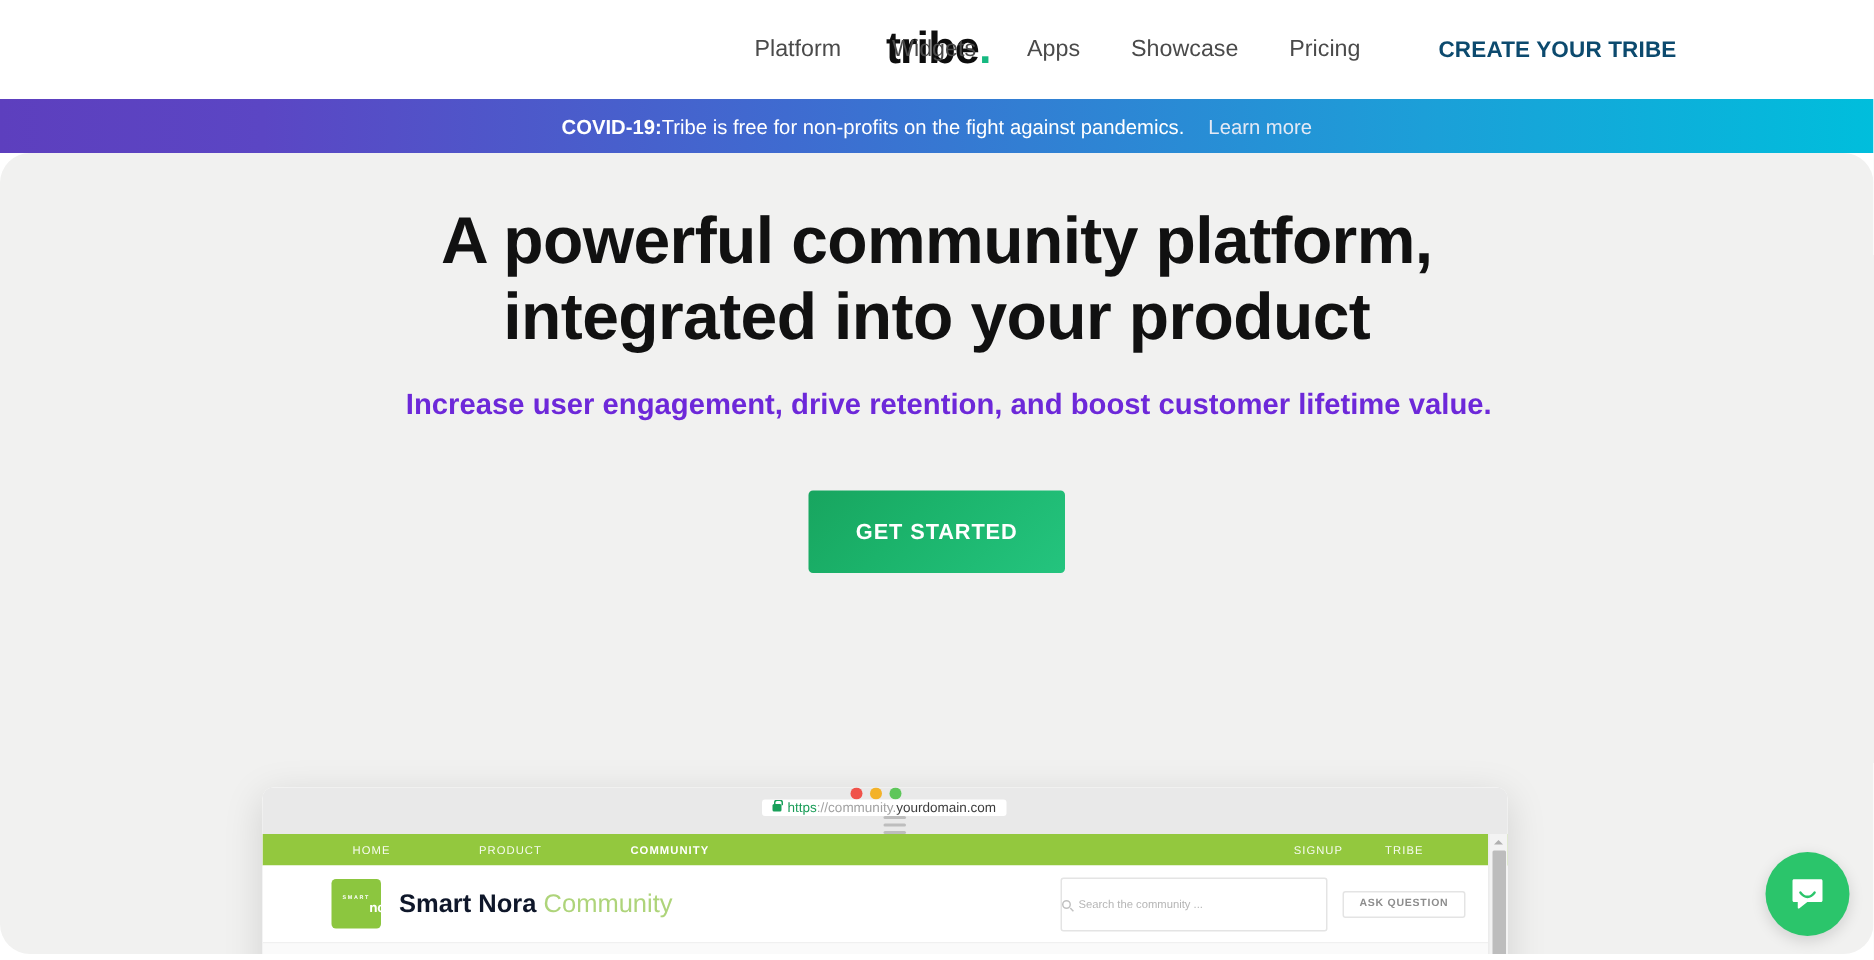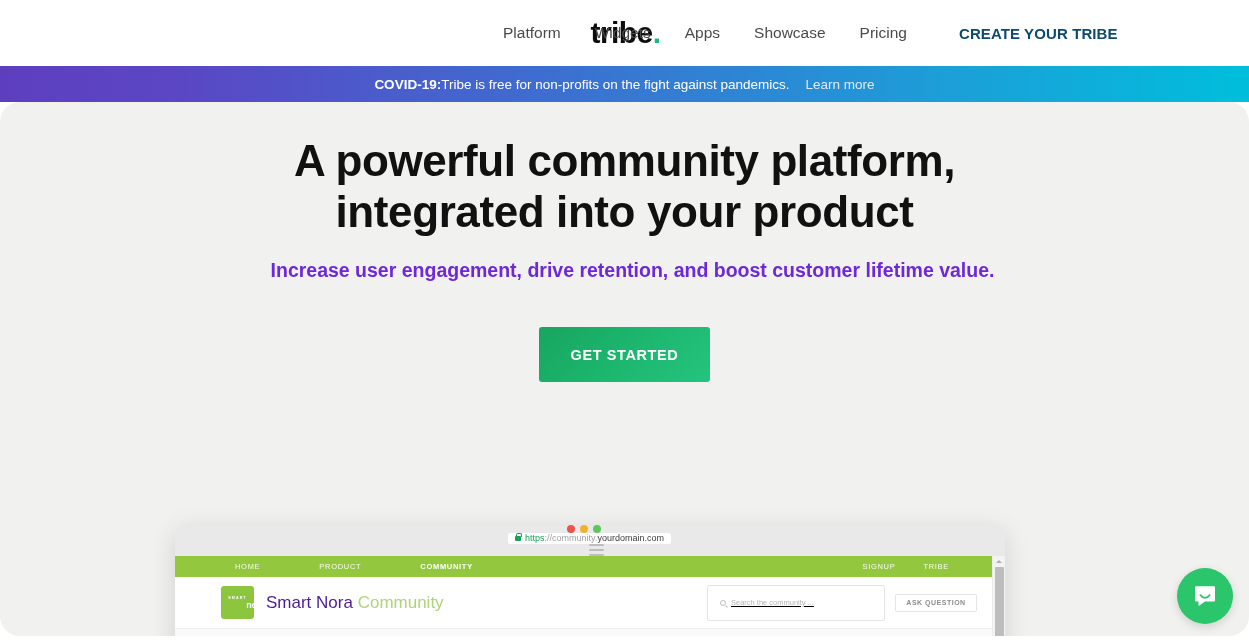--- a/index.html
+++ b/index.html
@@ -239,33 +239,32 @@
     flex-direction: column;
     align-items: center;
     justify-content: center;
     color: #ffffff;
     flex: none;
   }
   .nora-logo .sm { font-size: 3.6px; letter-spacing: 1.1px; font-weight: bold; }
   .nora-logo .nr { font-size: 9px; font-weight: bold; letter-spacing: -0.2px; line-height: 1; margin-top: 1px; padding-left: 36px; }
 
   .comm-title { margin-left: 12px; font-size: 17px; line-height: 1; white-space: nowrap; }
-  .comm-title .b { color: #4c1d95; font-weight: normal; }
+  .comm-title .b { color: #0f172a; font-weight: bold; }
   .comm-title .l { color: #aed47a; font-weight: normal; }
 
   .comm-actions { margin-left: auto; display: flex; align-items: center; gap: 10px; }
   .search-box {
     width: 178px; height: 36px;
     border: 1px solid #e4e4e4;
     border-radius: 2px;
     display: flex; align-items: center;
-    padding: 0 12px;
+    padding: 0 0;
     background: #fff;
     cursor: text;
-    text-decoration: underline;
   }
   .mag { width: 6px; height: 6px; border: 1px solid #c2c2c2; border-radius: 50%; position: relative; flex: none; }
   .mag:after { content:""; position:absolute; right:-3px; bottom:-2.3px; width:3.3px; height:1px; background:#c2c2c2; transform:rotate(45deg); }
   .search-ph { font-size: 7.5px; color: #b5b5b5; margin-left: 5px; white-space: nowrap; }
   .ask-btn {
     width: 82px; height: 18px;
     border: 1px solid #e4e4e4;
     border-radius: 2px;
     background: #fff;
     color: #8d8d8d;

